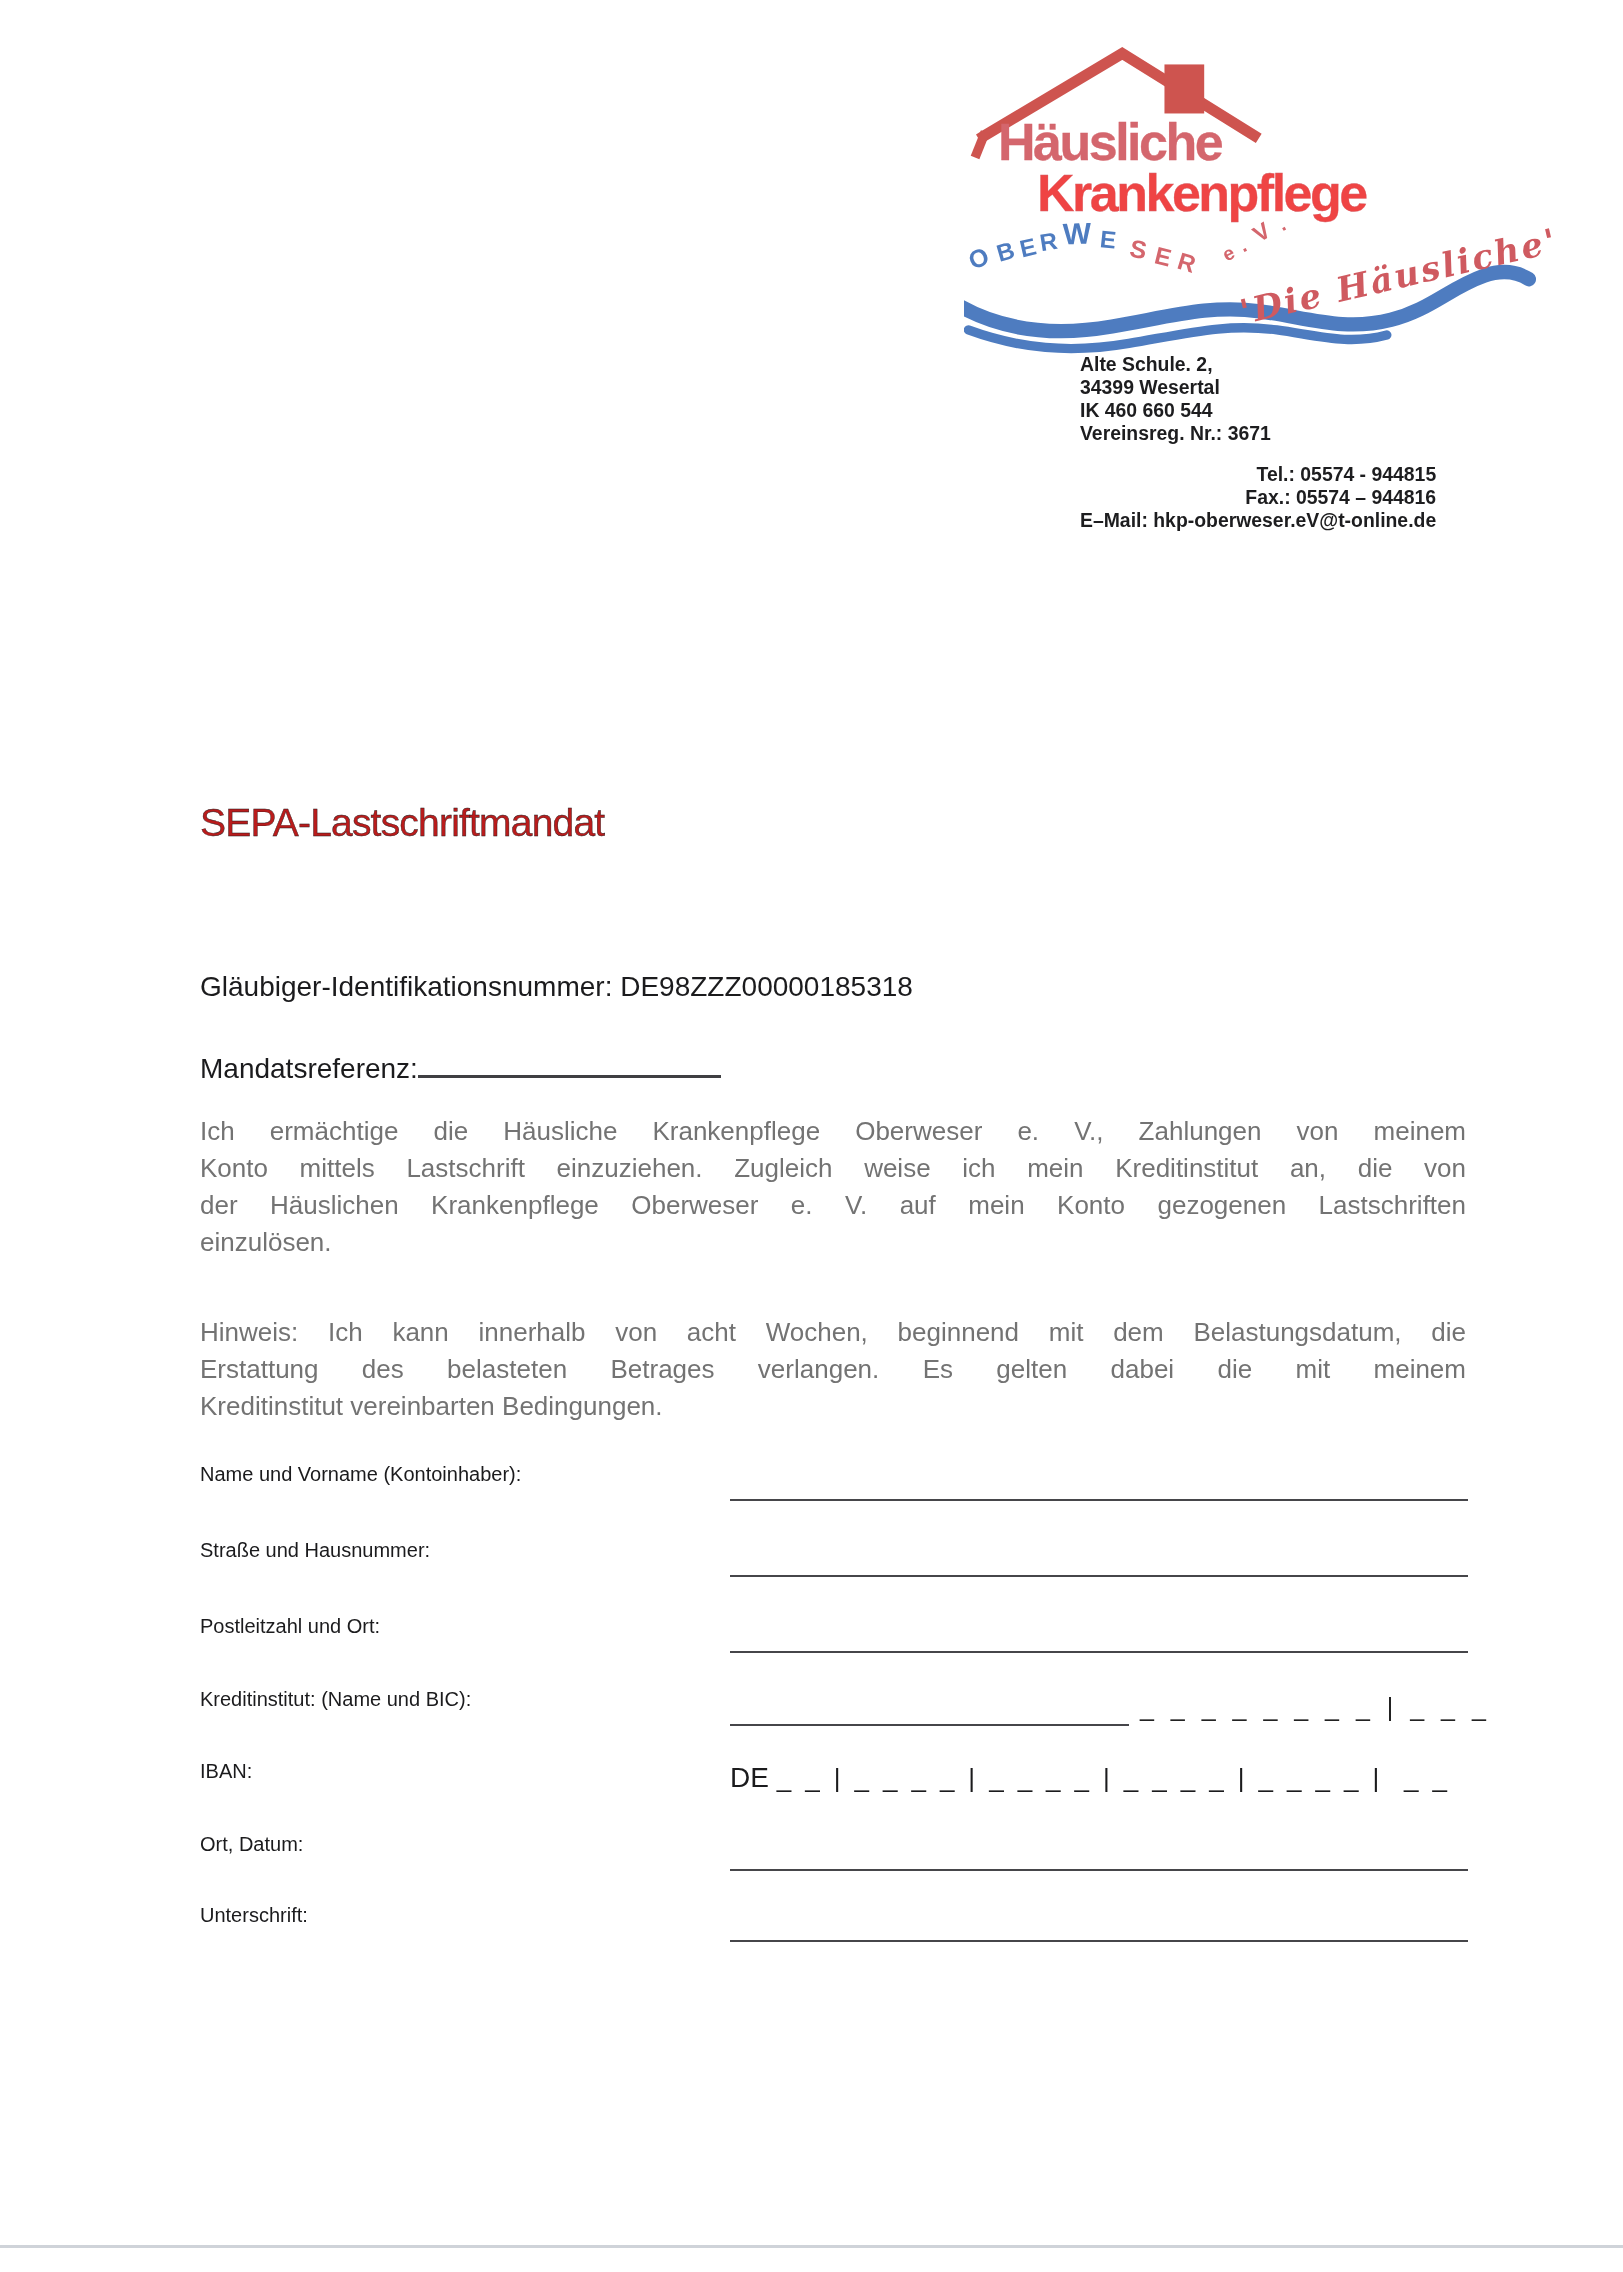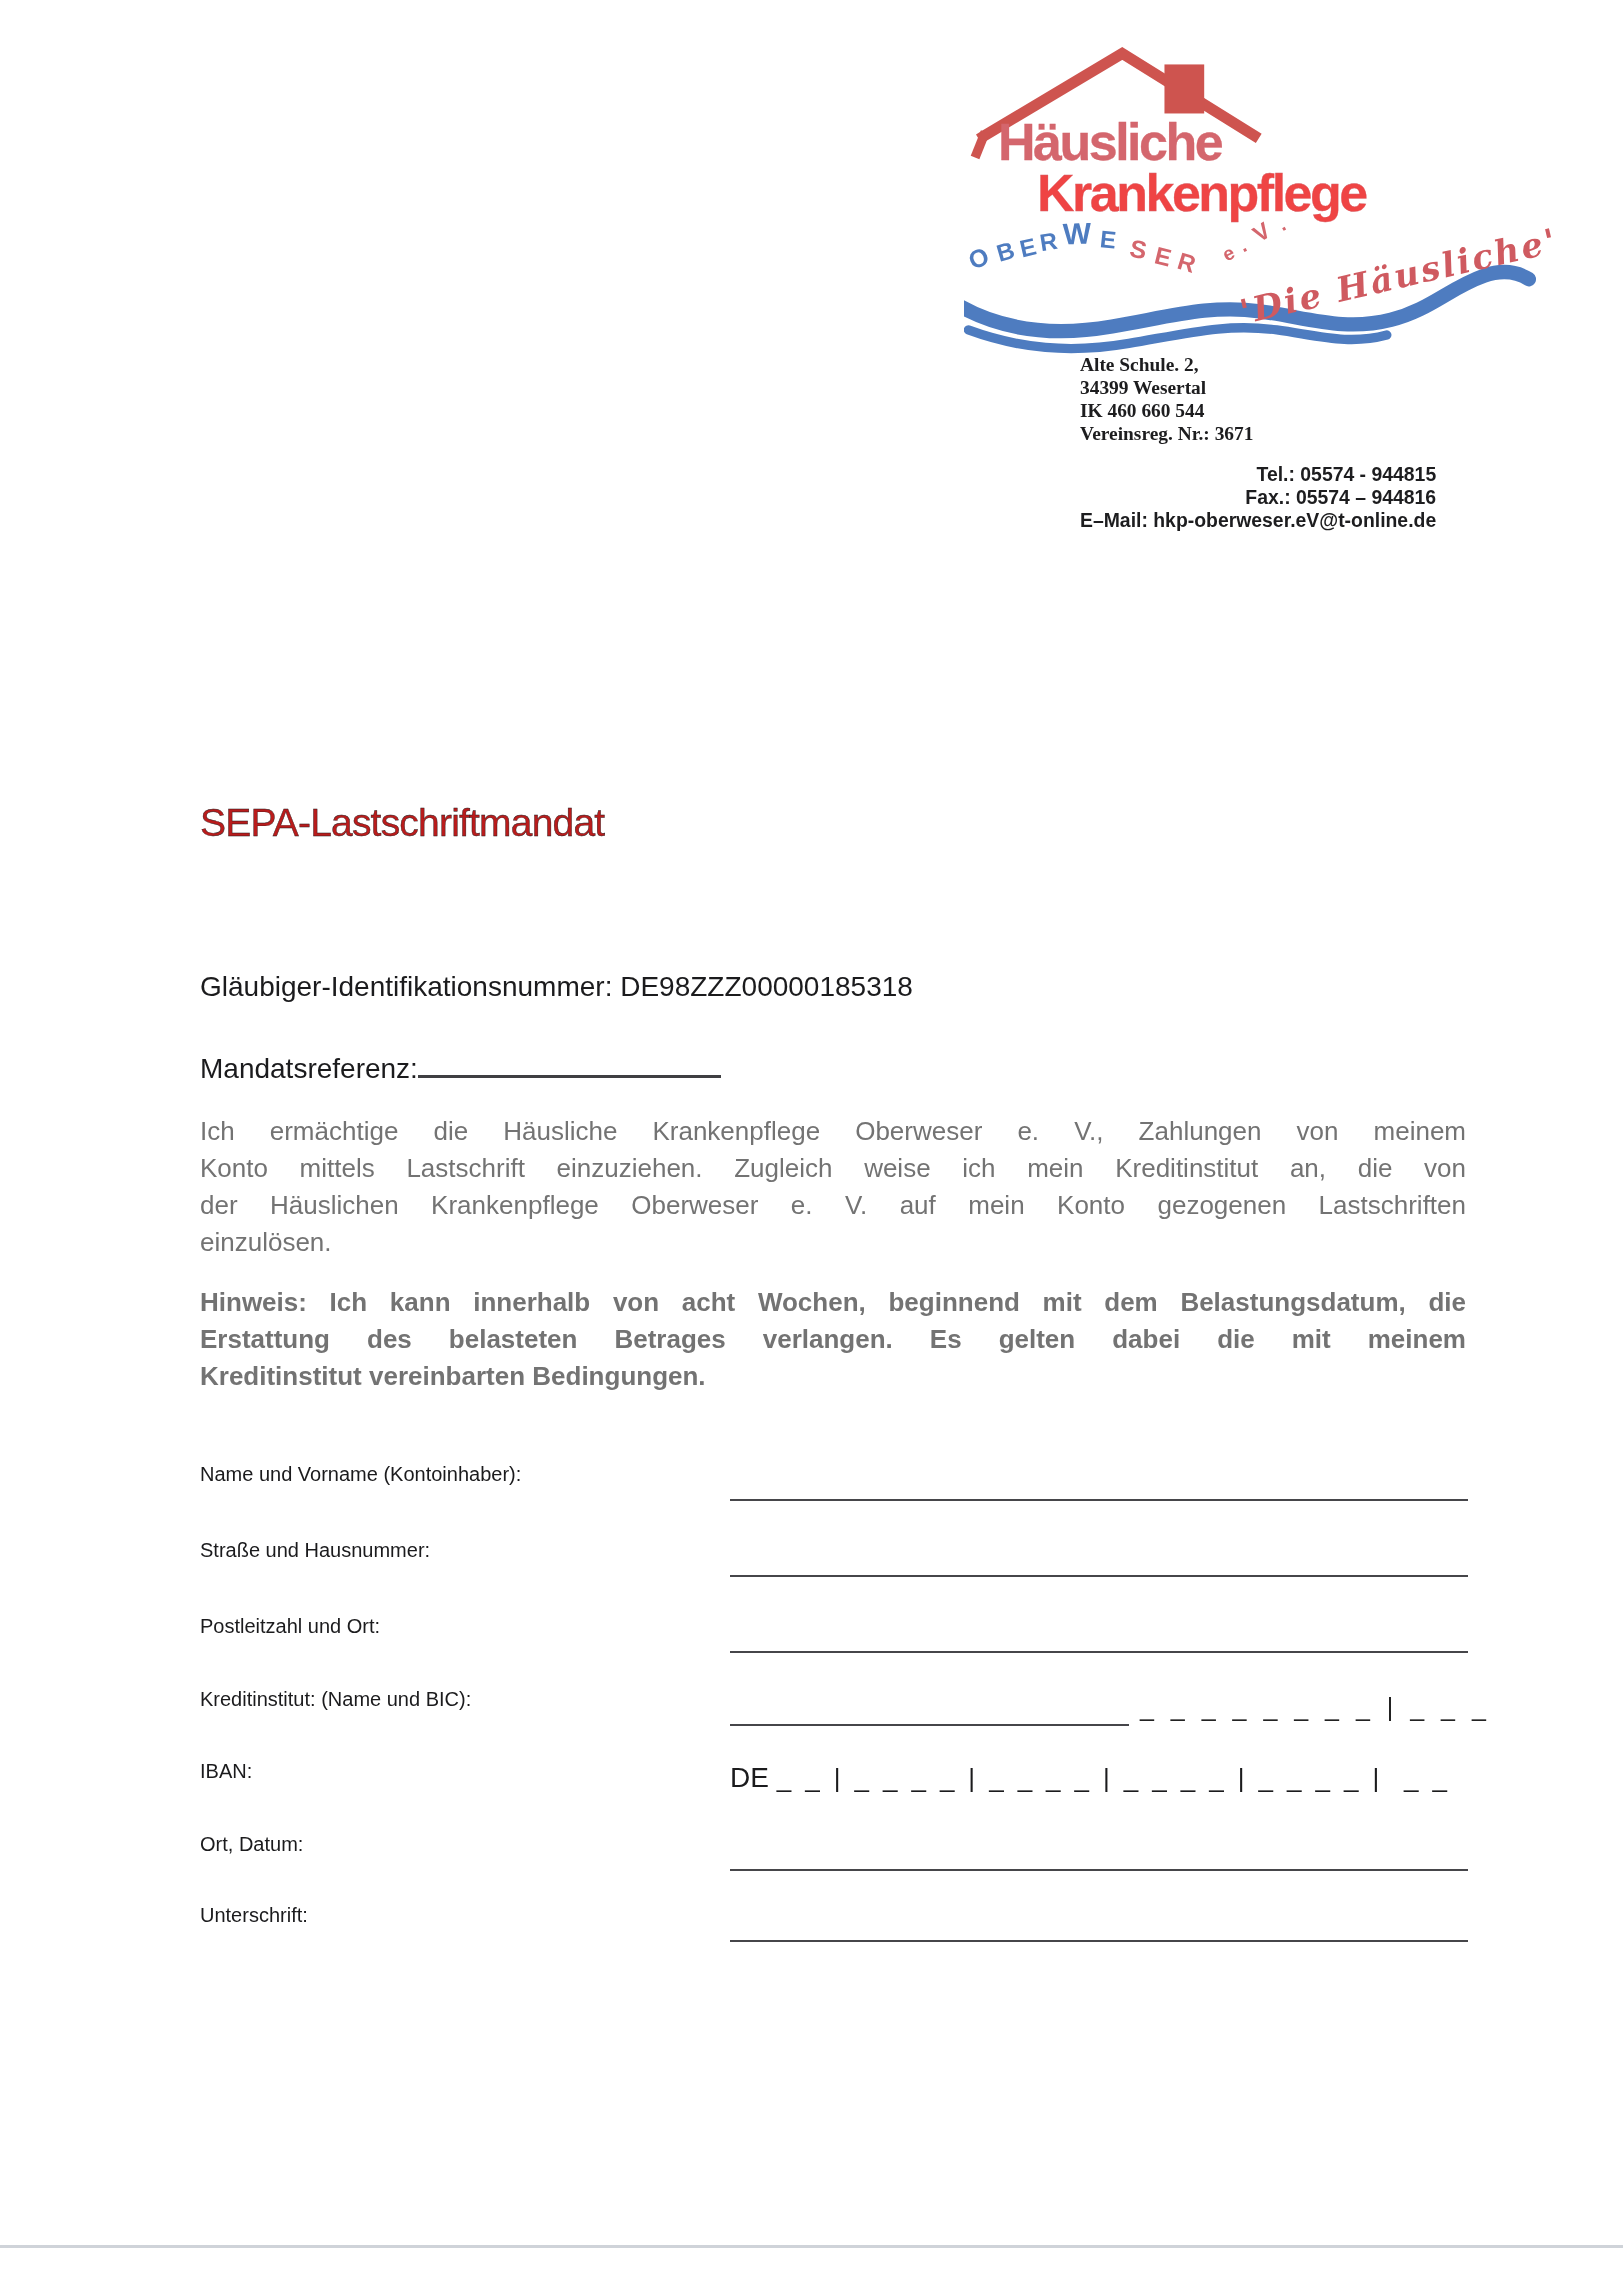--- a/index.html
+++ b/index.html
@@ -28,33 +28,33 @@
   .arc span:nth-child(11){left:276px;top:200px;font-size:20px;transform:rotate(-26deg);color:#d4666d;}
   .arc span:nth-child(12){left:290px;top:185px;font-size:23px;transform:rotate(-32deg);color:#d4666d;}
   .arc span:nth-child(13){left:315px;top:179px;font-size:20px;transform:rotate(-30deg);color:#d4666d;}
   .tagline{position:absolute;left:281px;top:258px;font-family:"DejaVu Serif",serif;
            font-style:italic;font-weight:bold;font-size:34px;letter-spacing:2.5px;color:#cf5a60;
            transform:rotate(-13deg);transform-origin:left bottom;white-space:pre;}
 
   
   .address{position:absolute;left:1080px;top:353px;font-size:19.4px;line-height:23px;
            font-weight:bold;color:#1d1d1f;}
-  .address div{margin:0;font-family:Liberation Serif, serif;}
+  .address div{margin:0;}
   .contact{position:absolute;left:1080px;top:463px;font-size:19.4px;line-height:23px;
            font-weight:bold;color:#1d1d1f;text-align:right;}
 
   
   .thick{-webkit-text-stroke:0.4px #1b1b1d;}
   .doc-title{position:absolute;left:200px;top:801px;font-size:39px;letter-spacing:-0.8px;color:#b91c1c;}
   .creditor{position:absolute;left:200px;top:971px;font-size:28px;white-space:pre;}
   .mandate{position:absolute;left:200px;top:1045px;font-size:28px;}
   .uline{display:inline-block;width:303px;height:30px;border-bottom:3.4px solid #3f3f42;}
 
   .para{position:absolute;left:200px;width:1266px;font-size:26px;line-height:37px;color:#737373;}
-  .para1{top:1113px;} .para2{top:1284px;font-weight:bold;}
+  .para1{top:1113px;} .para2{top:1314px;}
   .jline{text-align:justify;text-align-last:justify;height:37px;overflow:hidden;}
   .jlast{text-align-last:left;}
 
   .frow{position:absolute;left:200px;width:1268px;height:42px;}
   .flabel{font-size:20px;}
   .fline{position:absolute;left:530px;top:0;width:738px;height:36px;border-bottom:2.5px solid #46464a;}
   .fline.short{width:399px;}
   .mask{position:absolute;font-size:25px;letter-spacing:5px;white-space:pre;color:#222;}
   .bic-mask{left:940px;top:5px;}
   .iban-wrap{position:absolute;left:530px;top:1.7px;font-size:28px;white-space:pre;}

